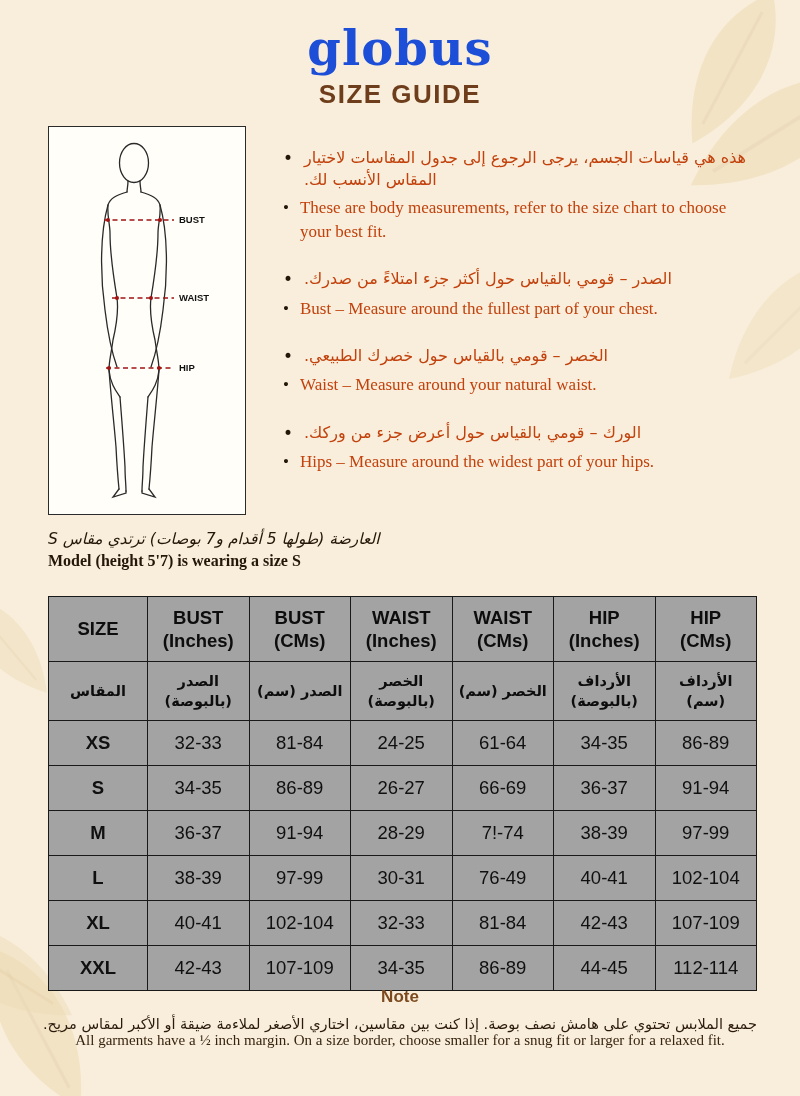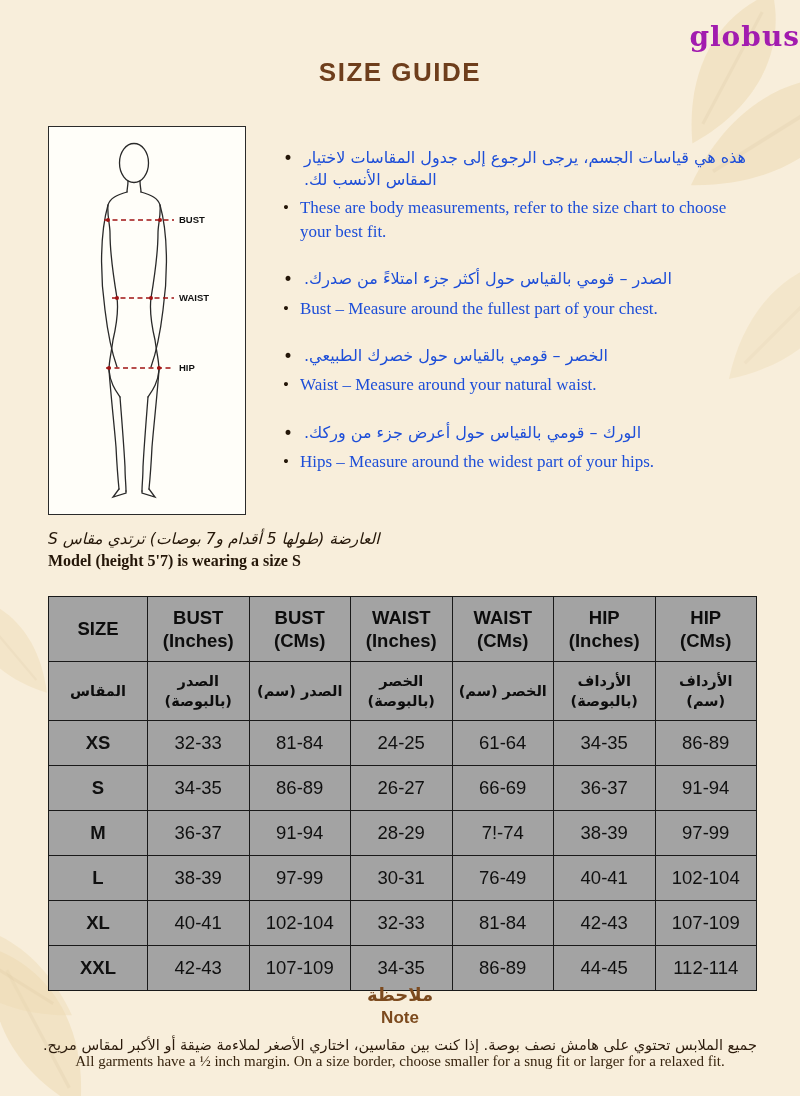--- a/index.html
+++ b/index.html
@@ -14,39 +14,39 @@
   .leaf .stem { stroke:#e4cfa5; stroke-width:2; fill:none; }
   .leaf.tr1 { top:-22px; right:20px; width:95px; height:180px; transform:rotate(28deg); }
   .leaf.tr2 { top:28px; right:-32px; width:112px; height:208px; transform:rotate(58deg); }
   .leaf.rmid { top:228px; right:-38px; width:96px; height:180px; transform:rotate(45deg); opacity:.4; }
   .leaf.bl1 { bottom:-28px; left:-12px; width:100px; height:190px; transform:rotate(-28deg); }
   .leaf.bl2 { bottom:36px; left:-48px; width:95px; height:180px; transform:rotate(-58deg); opacity:.45; }
   .leaf.lmid { top:578px; left:-30px; width:72px; height:132px; transform:rotate(-40deg); opacity:.45; }
 
   
   .brand { position:absolute; top:22px; left:0; width:100%; text-align:center; z-index:1; }
-  .logo { font-family:"DejaVu Serif", serif; font-weight:bold; font-size:28px;
-          color:#a21caf; letter-spacing:1px; line-height:1.1;text-align:right; }
+  .logo { font-family:"DejaVu Serif", serif; font-weight:bold; font-size:48px;
+          color:#1d4ed8; letter-spacing:1px; line-height:1.1; }
   .title { margin-top:4px; font-family:"Liberation Sans", sans-serif; font-weight:800;
            font-size:26px; color:#6e3e1c; letter-spacing:1.5px; }
 
   
   .figure-box { position:absolute; left:48px; top:126px; width:196px; height:387px;
                 background:#fffef9; border:1.5px solid #2b2b2b; z-index:1;
                 display:flex; align-items:center; justify-content:center; }
   .fig-svg { width:182px; height:372px; }
   .fig-outline path, .fig-outline ellipse { fill:none; stroke:#2a2a2a; stroke-width:1.3; stroke-linecap:round; }
   .measure { stroke:#a01313; stroke-width:1.6; stroke-dasharray:5 3.5; fill:none; }
   .mdot { fill:#a01313; }
   .mlabel { font-family:"Liberation Sans", sans-serif; font-size:9.5px; font-weight:bold; fill:#111; }
 
   
   .instructions { position:absolute; left:283px; top:147px; width:474px; z-index:1; }
   .instr-group { margin-bottom:25px; }
-  .bullet-item { display:flex; gap:11px; line-height:1.38; font-size:17px; color:#1d4ed8; }
+  .bullet-item { display:flex; gap:11px; line-height:1.38; font-size:17px; color:#c2410c; }
   .bullet-item::before { content:"•"; flex:0 0 auto; font-size:17px; color:#241608; }
   .bullet-item .txt { flex:1; text-align:left; }
   .bullet-item.ar { margin-bottom:5px; font-family:"DejaVu Sans", sans-serif; font-size:16px; }
   .bullet-item.en { font-family:"Liberation Serif", serif; }
 
   
   .model-note { position:absolute; left:48px; top:530px; z-index:1; font-size:16px; }
   .model-note .ar { display:block; width:max-content; max-width:560px;
                     font-family:"DejaVu Sans", sans-serif; font-size:15.5px; text-align:left;font-style:italic; }
   .model-note .en { display:block; margin-top:4px; font-family:"Liberation Serif", serif; font-weight:bold; }
@@ -282,19 +282,18 @@
         <td>34-35</td>
         <td>86-89</td>
         <td>44-45</td>
         <td>112-114</td>
       </tr>
     </tbody>
       </table>
   </div>
 
   <div class="note-sec">
-    <div class="note-title-ar">ملاحظة</div>
     <div class="note-title-en">Note</div>
     <div class="note-body-ar" dir="rtl">جميع الملابس تحتوي على هامش نصف بوصة. إذا كنت بين مقاسين، اختاري الأصغر لملاءمة ضيقة أو الأكبر لمقاس مريح.</div>
     <div class="note-body-en">All garments have a ½ inch margin. On a size border, choose smaller for a snug fit or larger for a relaxed fit.</div>
   </div>
 
 </div>
 
 </body></html>

